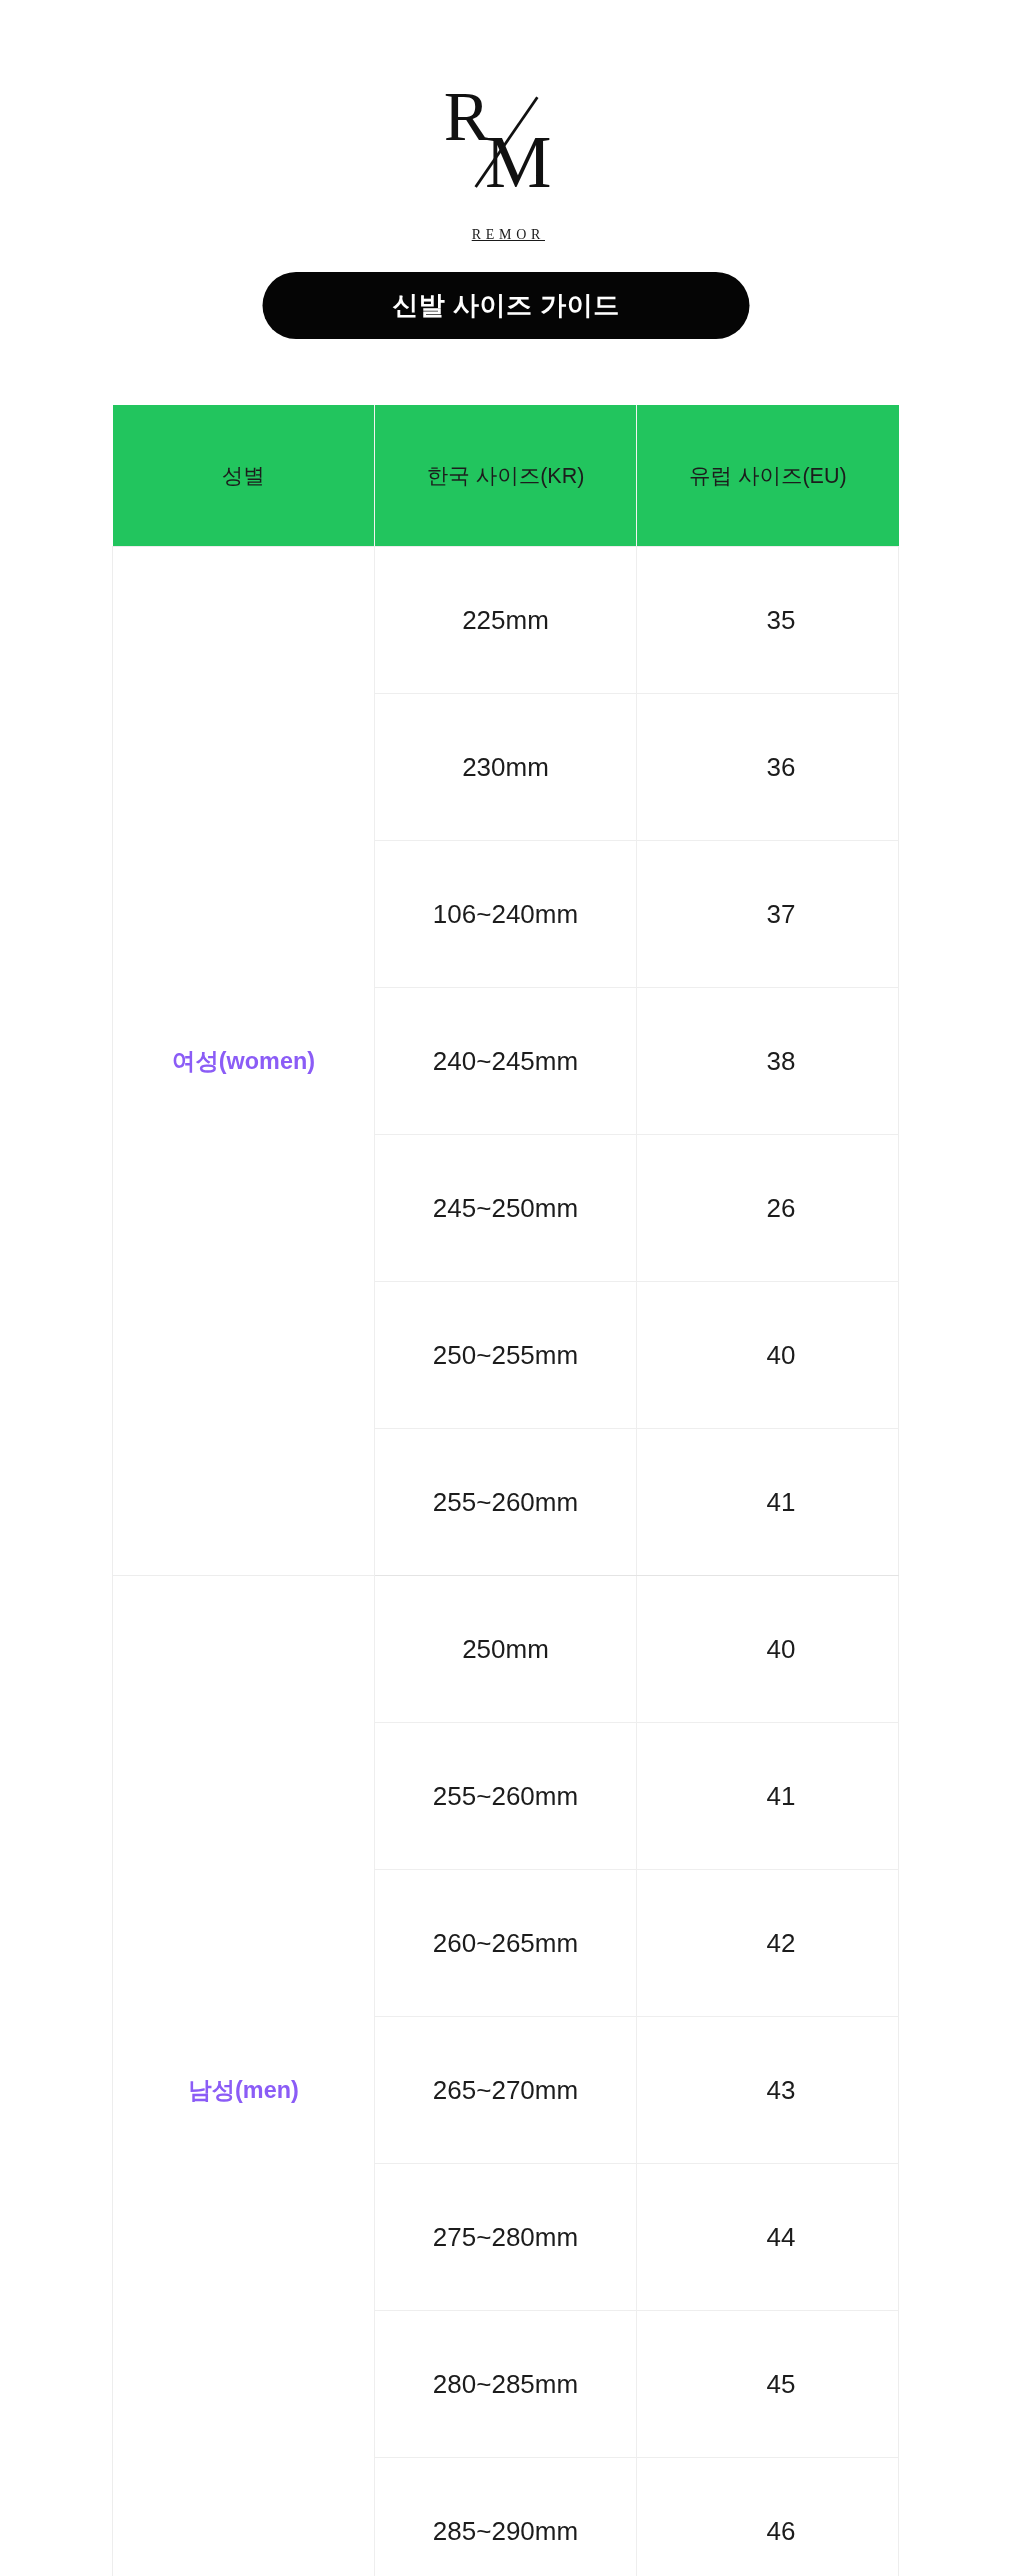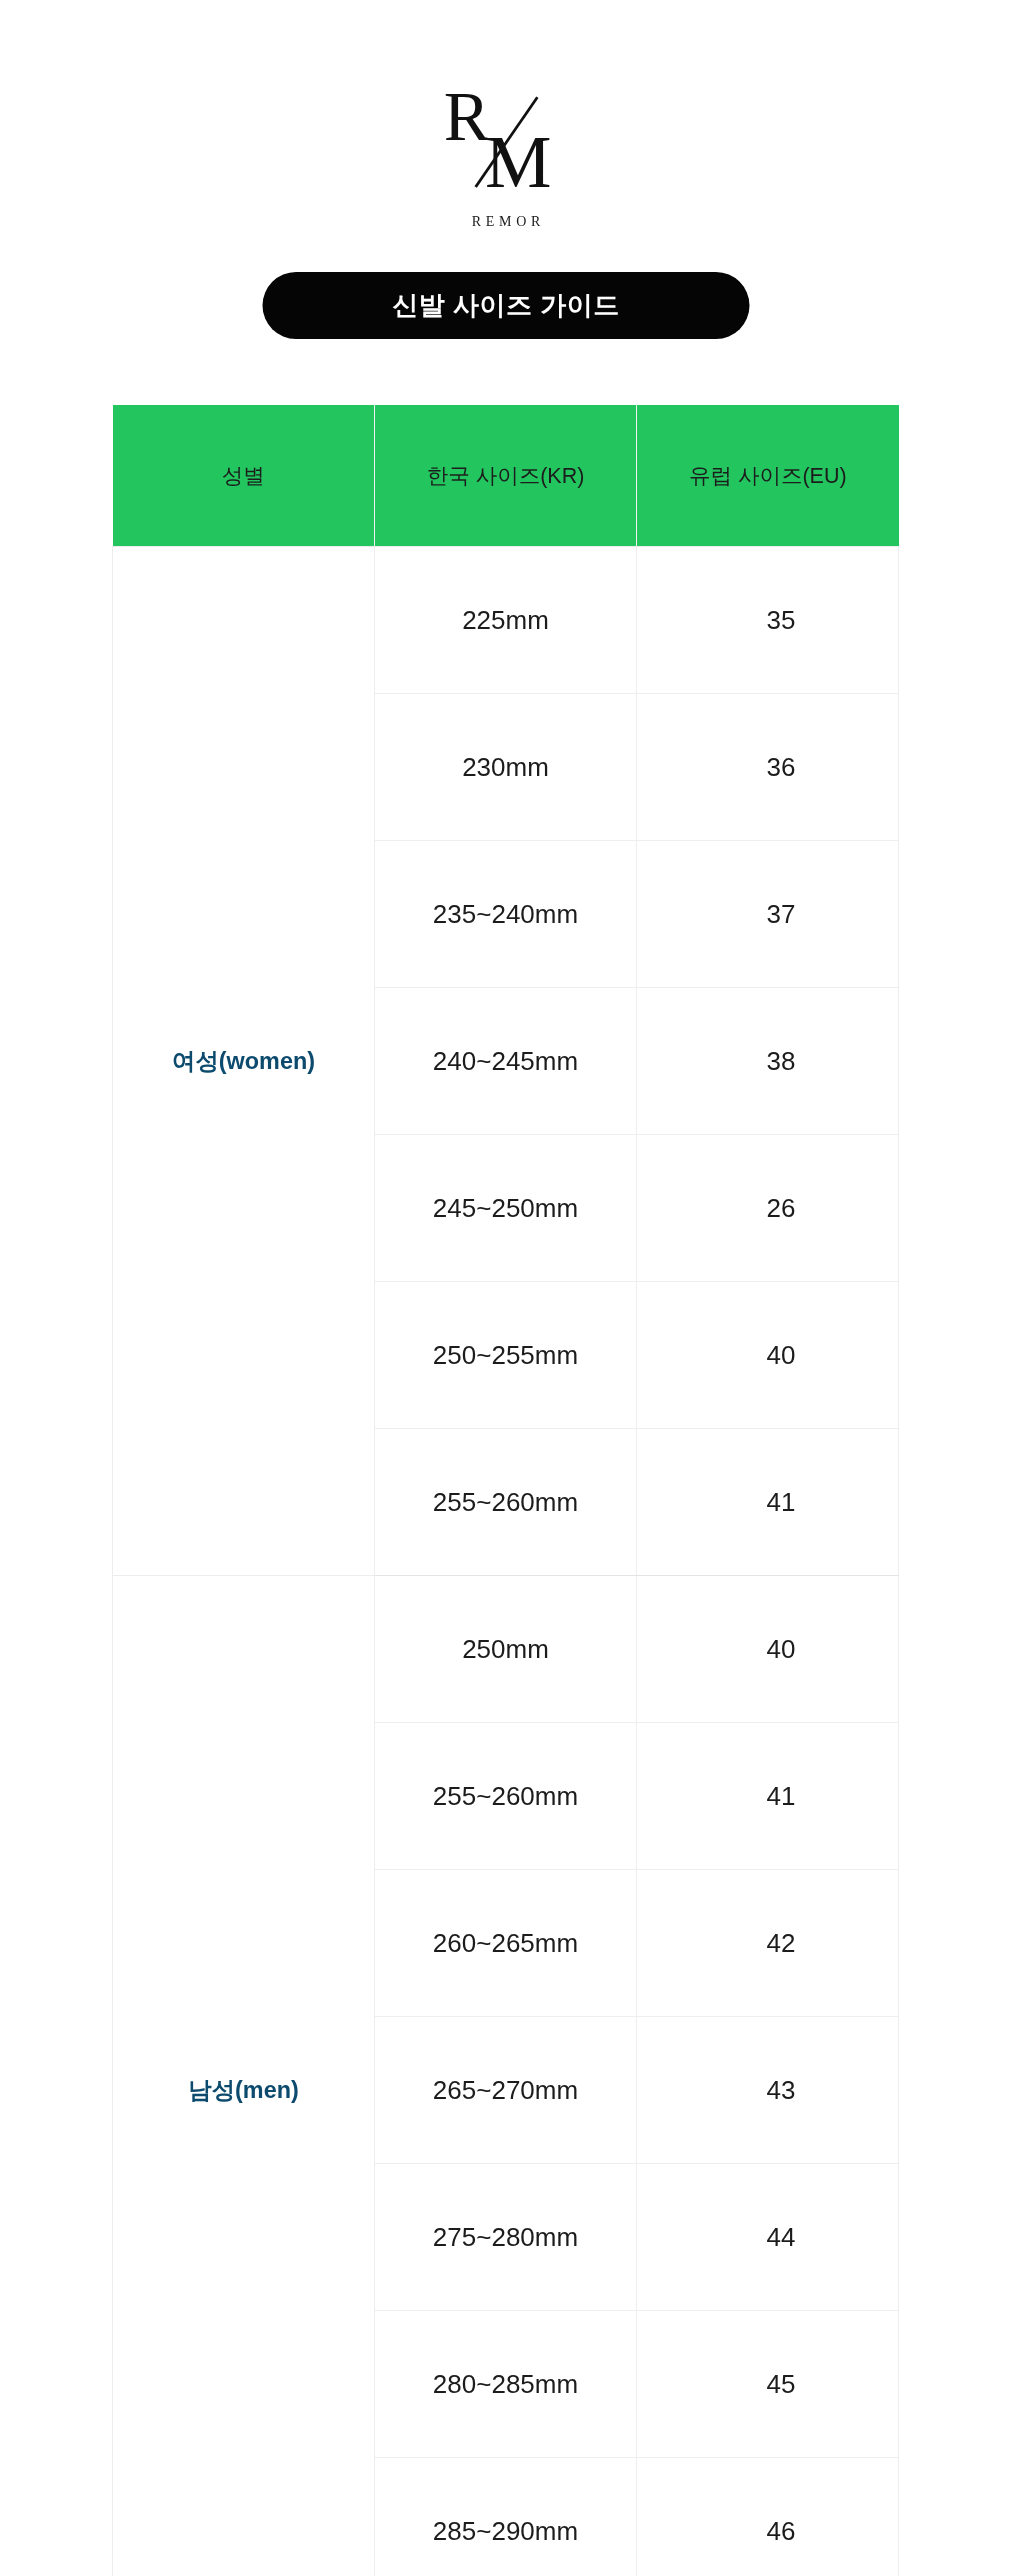--- a/index.html
+++ b/index.html
@@ -26,26 +26,27 @@
     flex-direction: column;
     align-items: center;
   }
   .logo-mark {
     position: relative;
     width: 159px;
     height: 122px;
   }
   .logo-mark svg { display: block; }
   .logo-word {
-    margin-top: 10px;
+    margin-top: 23px;
     font-family: "Liberation Serif", "DejaVu Serif", serif;
     font-size: 14px;
     letter-spacing: 4.7px;
     color: #1a1a1a;
     text-indent: 4.7px;
+    text-decoration: underline;
   }
 
   
   .title-badge {
     position: absolute;
     top: 272px;
     left: 50%;
     transform: translateX(-50%);
     width: 487px;
     height: 67px;
@@ -98,21 +99,21 @@
     border-right: 0.9px solid #eeeeee;
     border-bottom: 0.9px solid #eeeeee;
     border-left: 0.9px solid #eeeeee;
   }
   .size-table tbody td:first-child { border-left: 0.9px solid #ededed; }
   .size-table tbody td:last-child { border-right: 0.9px solid #ededed; padding-left: 28px; }
 
   .size-table tbody td.gender-cell {
     font-weight: 700;
     font-size: 23.4px;
-    color: #0c4a6e;
+    color: #8b5cf6;
     border-bottom: 0.9px solid #ededed;
   }
 
   
   .size-table tbody tr.section-end td {
     border-bottom: 0.9px solid #e4e4e4;
   }
   .size-table tbody tr.last-row td {
     border-bottom: 0.9px solid #ededed;
   }
@@ -153,21 +154,21 @@
     <tr>
       <td class="gender-cell" rowspan="7">여성(women)</td>
       <td>225mm</td>
       <td>35</td>
     </tr>
     <tr>
       <td>230mm</td>
       <td>36</td>
     </tr>
     <tr>
-      <td>235~240mm</td>
+      <td>106~240mm</td>
       <td>37</td>
     </tr>
     <tr>
       <td>240~245mm</td>
       <td>38</td>
     </tr>
     <tr>
       <td>245~250mm</td>
       <td>26</td>
     </tr>

